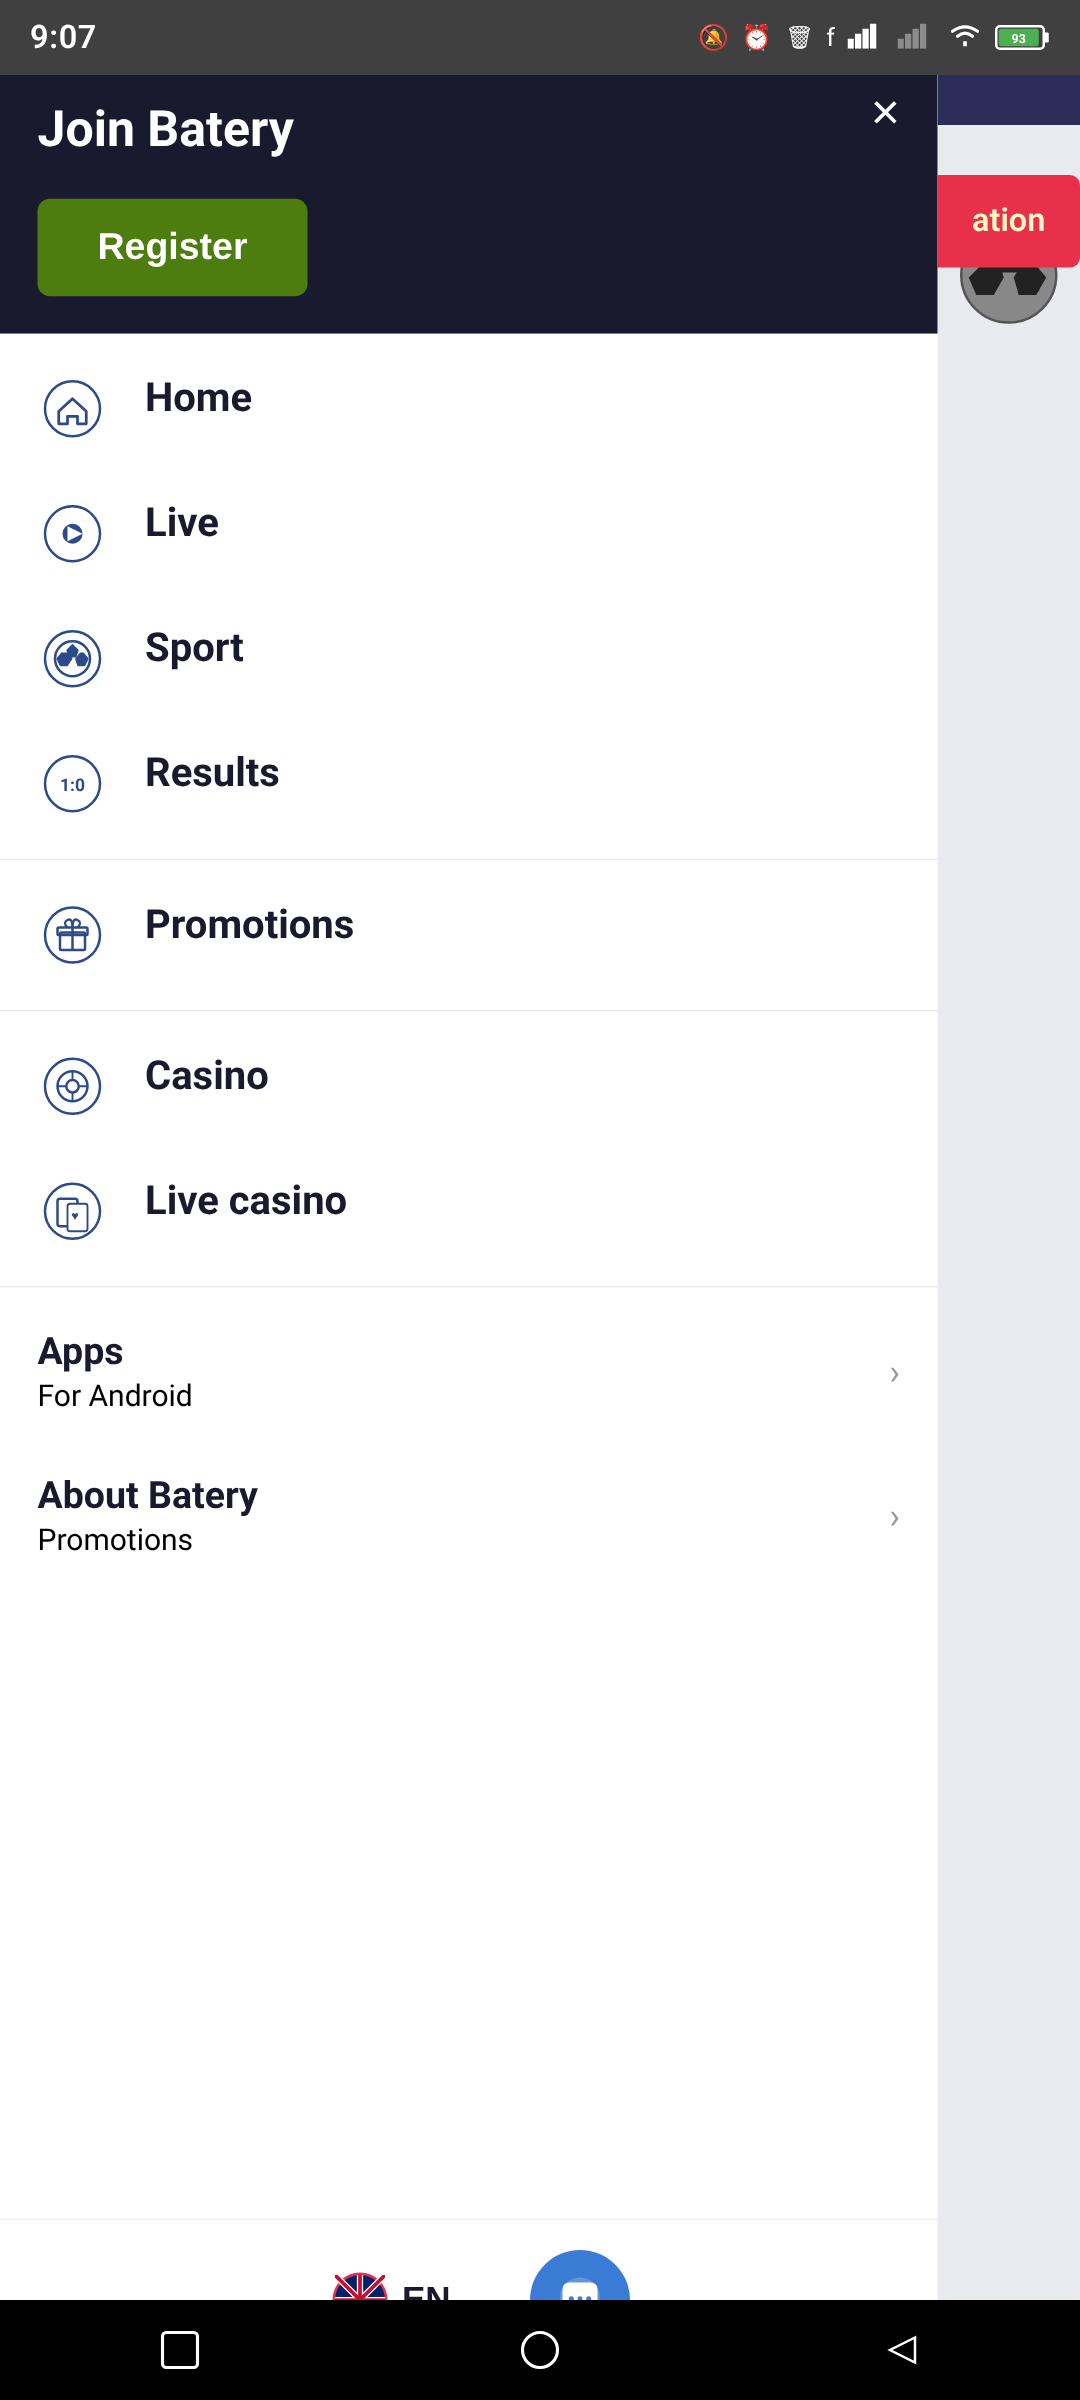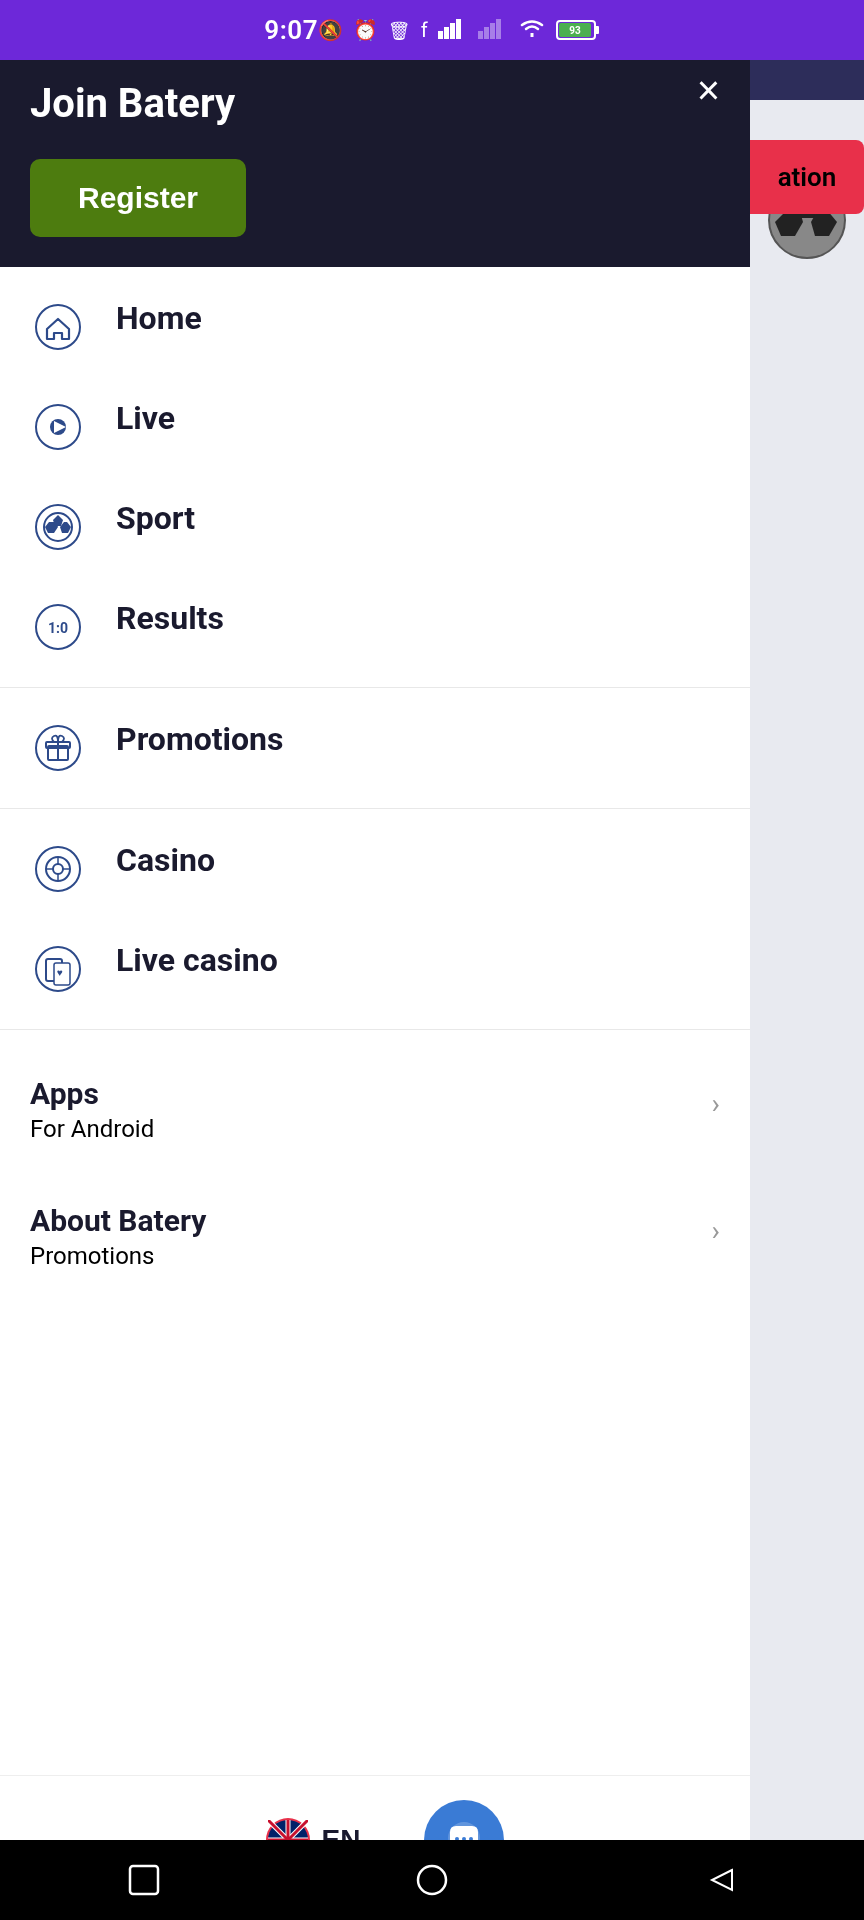--- a/index.html
+++ b/index.html
@@ -12,24 +12,24 @@
       background: #f0f0f0;
       position: relative;
       overflow: hidden;
     }
 
     
     .status-bar {
       position: fixed;
       top: 0; left: 0; right: 0;
       height: 60px;
-      background: #6d28d9;
-      display: flex;
-      align-items: center;
-      justify-content: center;
+      background: #404040;
+      display: flex;
+      align-items: center;
+      justify-content: space-between;
       padding: 0 24px;
       z-index: 100;
     }
     .status-bar-left {
       color: white;
       font-size: 26px;
       font-weight: 600;
       letter-spacing: 0.5px;
     }
     .status-bar-right {
@@ -144,21 +144,20 @@
       align-items: center;
       justify-content: space-between;
       padding: 24px 30px;
       cursor: pointer;
     }
 
     .info-item-content {
       display: flex;
       flex-direction: column;
       gap: 4px;
-      margin-top: 12px;
     }
 
     .info-title {
       font-size: 30px;
       font-weight: 700;
       color: #1a1a2e;
     }
 
     .info-subtitle {
       font-size: 24px;
@@ -314,21 +313,21 @@
   <div style="margin-top:80px;display:flex;justify-content:center;">
     <svg width="80" height="80" viewBox="0 0 80 80">
       <circle cx="40" cy="40" r="38" fill="#888" stroke="#555" stroke-width="2"></circle>
       <polygon points="40,10 52,22 48,38 32,38 28,22" fill="#222"></polygon>
       <polygon points="60,30 70,42 62,56 48,56 44,42 52,28" fill="#222"></polygon>
       <polygon points="20,30 32,28 36,42 28,56 14,56 8,42" fill="#222"></polygon>
     </svg>
   </div>
 </div>
 
-<div style="position:absolute;top:140px;right:0;width:114px;background:#e8304a;color:#000000;padding:22px 6px;font-size:26px;font-weight:600;text-align:center;z-index:16;border-radius:0 8px 8px 0;">
+<div style="position:absolute;top:140px;right:0;width:114px;background:#e8304a;color:#fef9c3;padding:22px 6px;font-size:26px;font-weight:600;text-align:center;z-index:16;border-radius:0 8px 8px 0;">
   <span>ation</span>
 </div>
 
 <div class="drawer">
 
   <div class="drawer-header">
     <div style="display:flex;flex-direction:column;gap:24px;">
       <div class="drawer-title">Join Batery</div>
       <button class="register-btn">Register</button>
     </div>

